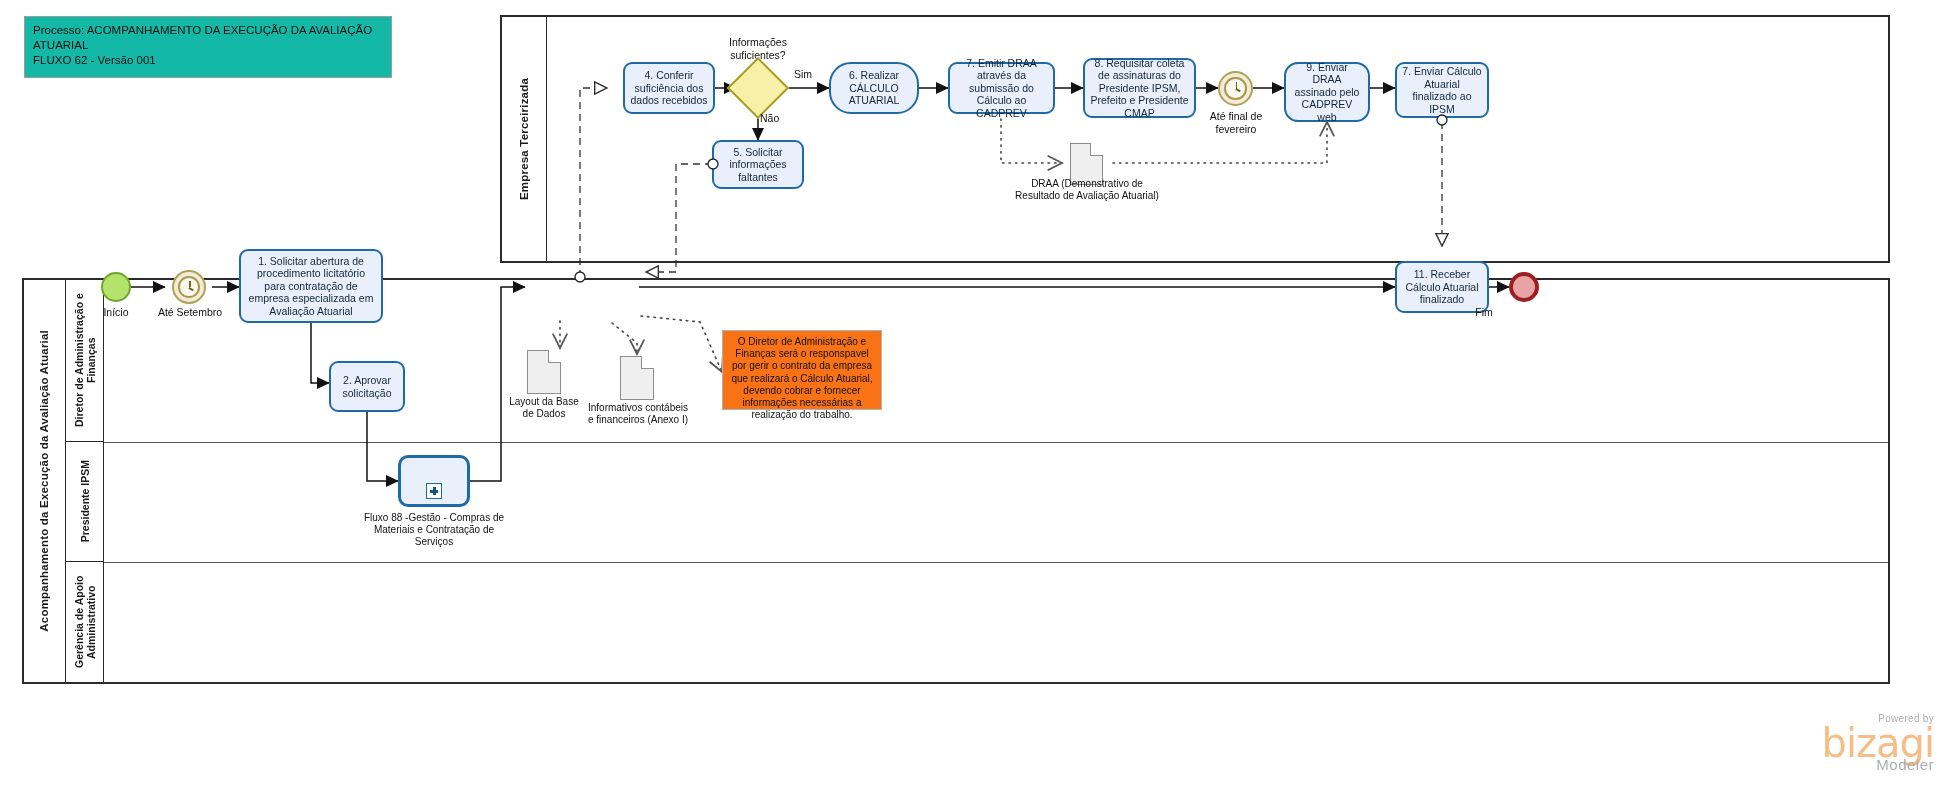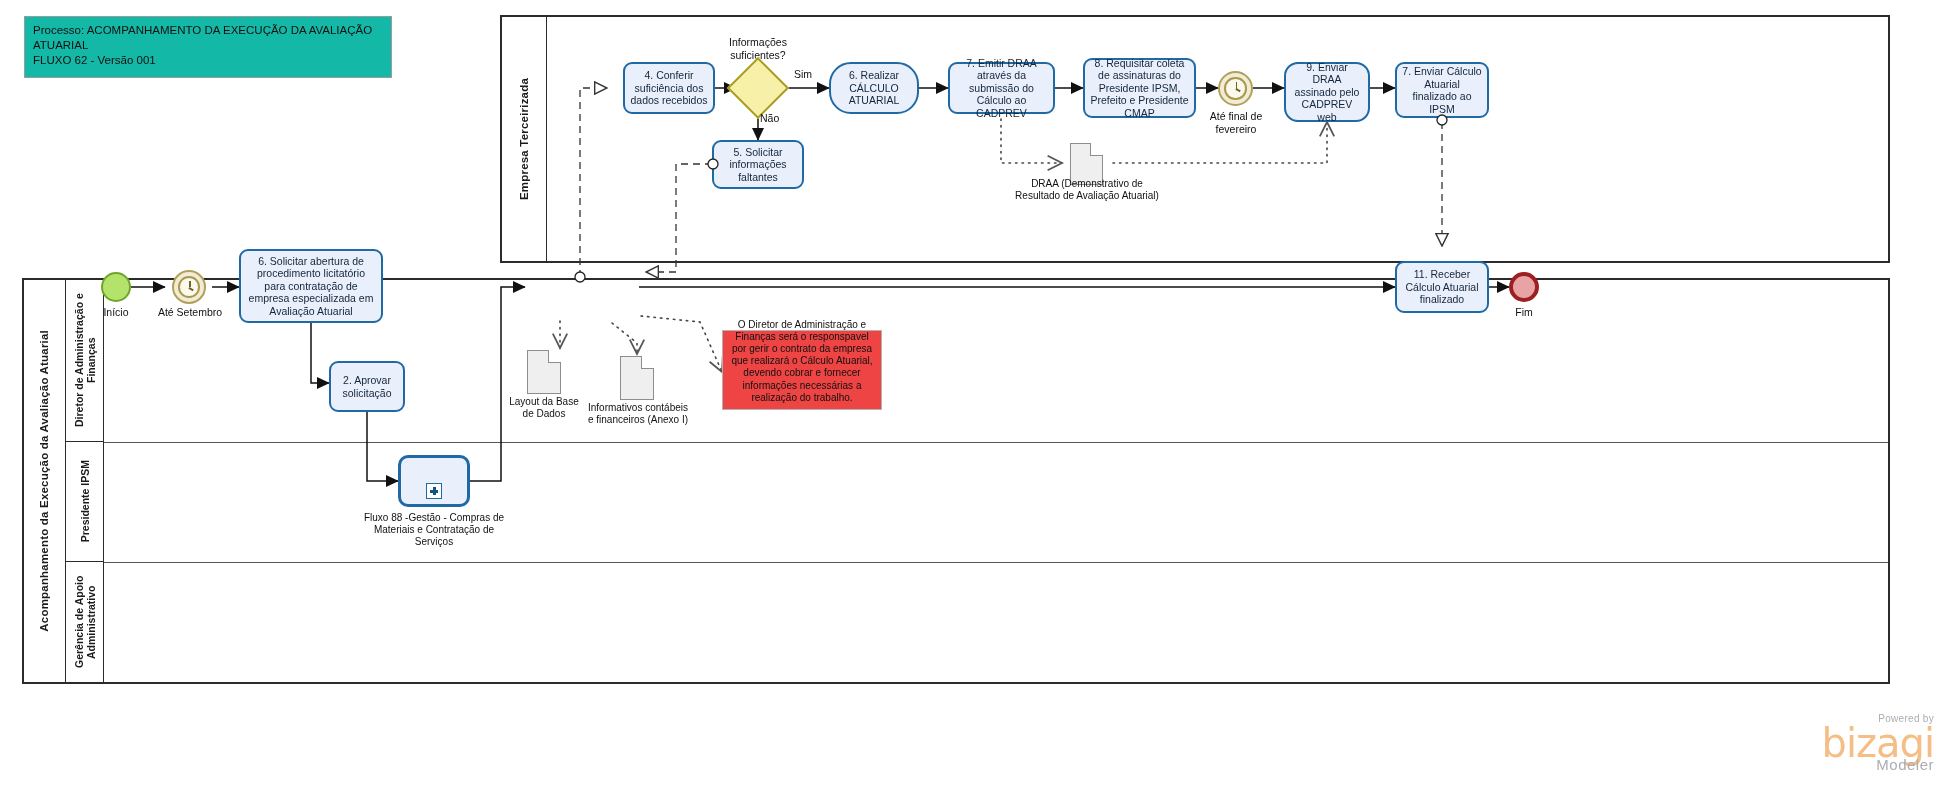--- a/index.html
+++ b/index.html
@@ -103,24 +103,24 @@
 
   
   .lbl{
     position:absolute;font-size:10.5px;line-height:12.5px;color:#111;
     text-align:center;
   }
   .lbl.sm{font-size:10px;line-height:12px;}
 
   
   .annot{
-    position:absolute;background:#ef4444;border:1px solid #b3b3b3;
+    position:absolute;background:#f97316;border:1px solid #b3b3b3;
     box-sizing:border-box;padding:5px 7px;
     font-size:10px;line-height:12.2px;text-align:center;color:#111;
-    display:flex;align-items:flex-end;justify-content:center;
+    display:flex;align-items:flex-start;justify-content:center;
   }
 
   
   .logo{position:absolute;right:22px;bottom:14px;text-align:right;}
   .logo .pw{font-size:10px;color:#a9adb3;letter-spacing:.3px;}
   .logo .bz{font-size:40px;color:#f5be86;letter-spacing:-1px;line-height:38px;
             font-family:"DejaVu Sans",sans-serif;}
   .logo .md{font-size:15px;color:#a9adb3;letter-spacing:.5px;margin-top:-6px;}
 </style>
 </head>
@@ -277,21 +277,21 @@
 
   <div class="ev ev-start" style="left:101px;top:272px;width:30px;height:30px;"></div>
   <div class="lbl" style="left:86px;top:306px;width:60px;">Início</div>
 
   <div class="ev ev-timer" style="left:172px;top:270px;width:34px;height:34px;">
     <div class="inner"></div>
   </div>
   <div class="lbl" style="left:142px;top:306px;width:96px;">Até Setembro</div>
 
   <div class="task" style="left:239px;top:249px;width:144px;height:74px;">
-    <span>6. Solicitar abertura de procedimento licitatório para contratação de empresa especializada em Avaliação Atuarial</span>
+    <span>1. Solicitar abertura de procedimento licitatório para contratação de empresa especializada em Avaliação Atuarial</span>
   </div>
 
   <div class="task" style="left:329px;top:361px;width:76px;height:51px;">
     <span>2. Aprovar solicitação</span>
   </div>
 
 
   <div class="task sub" style="left:398px;top:455px;width:72px;height:52px;">
     <div class="plusbox"></div>
   </div>
@@ -309,21 +309,21 @@
 
   <div class="annot" style="left:722px;top:330px;width:160px;height:80px;">
     <span>O Diretor de Administração e Finanças será o responspavel por gerir o contrato da empresa que realizará o Cálculo Atuarial, devendo cobrar e fornecer informações necessárias a realização do trabalho.</span>
   </div>
 
   <div class="task" style="left:1395px;top:261px;width:94px;height:52px;align-items:center;">
     <span>11. Receber Cálculo Atuarial  finalizado</span>
   </div>
 
   <div class="ev ev-end" style="left:1509px;top:272px;width:30px;height:30px;"></div>
-  <div class="lbl" style="left:1494px;top:306px;width:60px;">Fim</div>
+  <div class="lbl" style="left:1454px;top:306px;width:60px;">Fim</div>
 
   <div class="logo">
     <div class="pw">Powered by</div>
     <div class="bz">bizagi</div>
     <div class="md">Modeler</div>
   </div>
 
 </div>
 
 </body></html>

